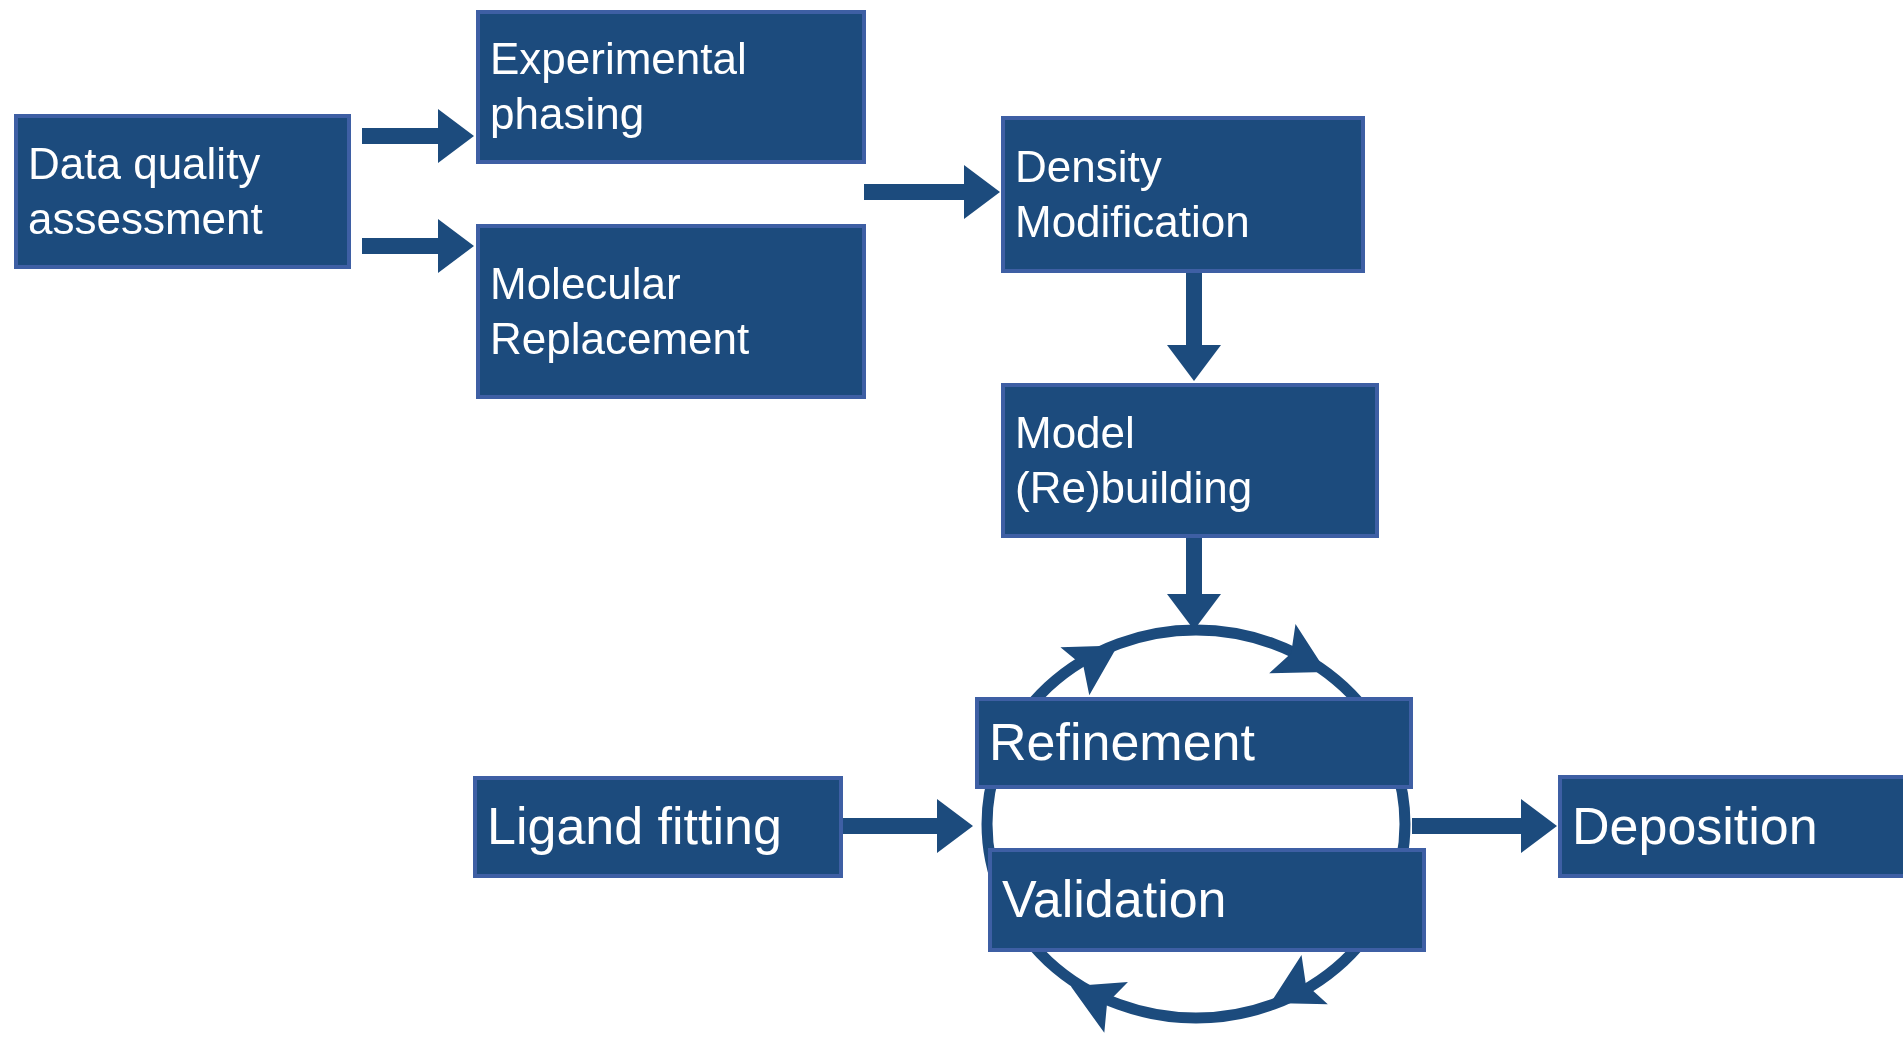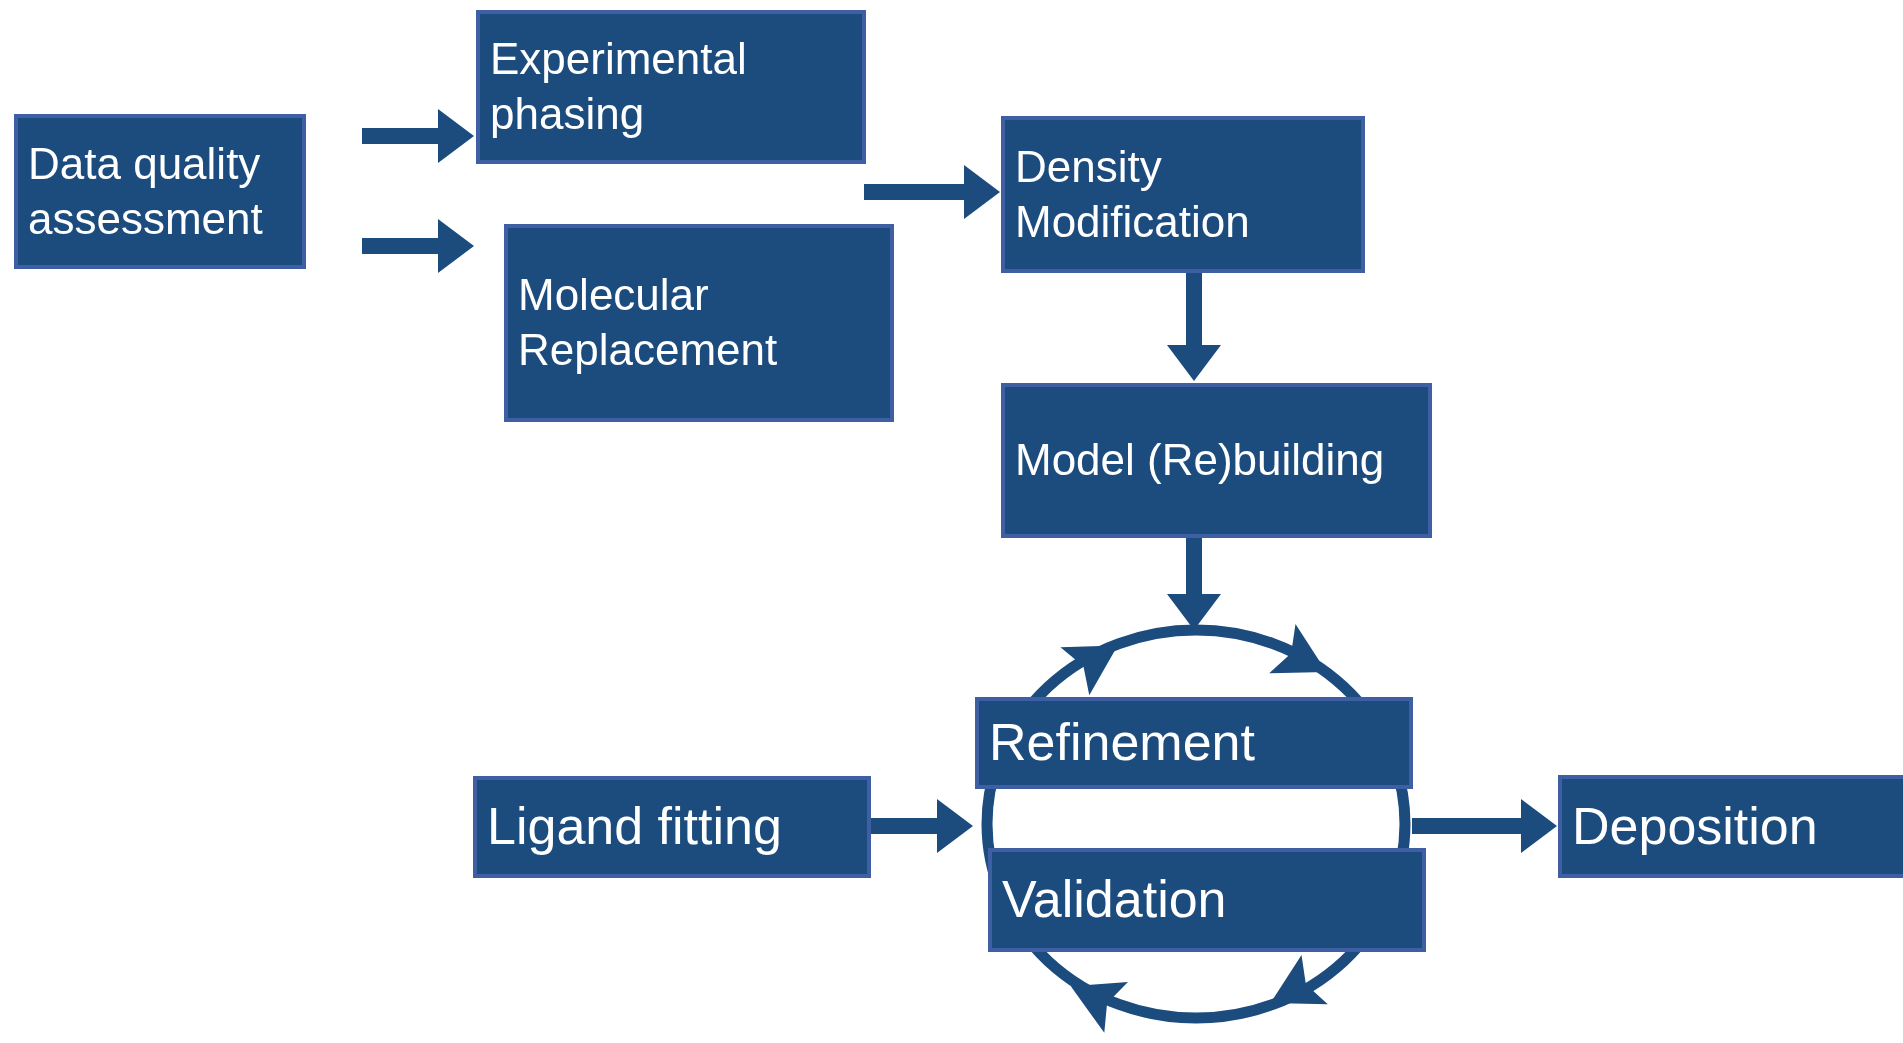--- a/index.html
+++ b/index.html
@@ -60,49 +60,49 @@
       <polygon points="362,128 438,128 438,109 474,136 438,163 438,144 362,144"></polygon>
       <polygon points="362,238 438,238 438,219 474,246 438,273 438,254 362,254"></polygon>
       <polygon points="864,184 964,184 964,165 1000,192 964,219 964,200 864,200"></polygon>
       <polygon points="1186,273 1186,345 1167,345 1194,381 1221,345 1202,345 1202,273"></polygon>
       <polygon points="1186,538 1186,594 1167,594 1194,630 1221,594 1202,594 1202,538"></polygon>
       <polygon points="842,818 937,818 937,799 973,826 937,853 937,834 842,834"></polygon>
       <polygon points="1412,818 1521,818 1521,799 1557,826 1521,853 1521,834 1412,834"></polygon>
     </g>
   </svg>
 
-  <div class="node two-line" style="left:14px;  top:114px; width:292px; height:155px;">
+  <div class="node two-line" style="left:14px;  top:114px; width:337px; height:155px;">
     <span>Data quality assessment</span>
   </div>
 
   <div class="node two-line" style="left:476px; top:10px;  width:390px; height:154px;">
     <span>Experimental phasing</span>
   </div>
 
-  <div class="node two-line" style="left:476px; top:224px; width:390px; height:198px;margin-left:28px;">
+  <div class="node two-line" style="left:476px; top:224px; width:390px; height:175px;">
     <span>Molecular Replacement</span>
   </div>
 
   <div class="node two-line" style="left:1001px; top:116px; width:364px; height:157px;">
     <span>Density Modification</span>
   </div>
 
-  <div class="node two-line" style="left:1001px; top:383px; width:431px; height:155px;">
+  <div class="node two-line" style="left:1001px; top:383px; width:378px; height:155px;">
     <span>Model (Re)building</span>
   </div>
 
   <div class="node one-line" style="left:975px; top:697px; width:438px; height:92px;">
     <span>Refinement</span>
   </div>
 
   <div class="node one-line" style="left:975px; top:848px; width:438px; height:104px;margin-left:13px;">
     <span>Validation</span>
   </div>
 
-  <div class="node one-line" style="left:473px; top:776px; width:398px; height:102px;">
+  <div class="node one-line" style="left:473px; top:776px; width:370px; height:102px;">
     <span>Ligand fitting</span>
   </div>
 
   <div class="node one-line" style="left:1558px; top:775px; width:384px; height:103px;">
     <span>Deposition</span>
   </div>
 
 </div>
 
 </body></html>

